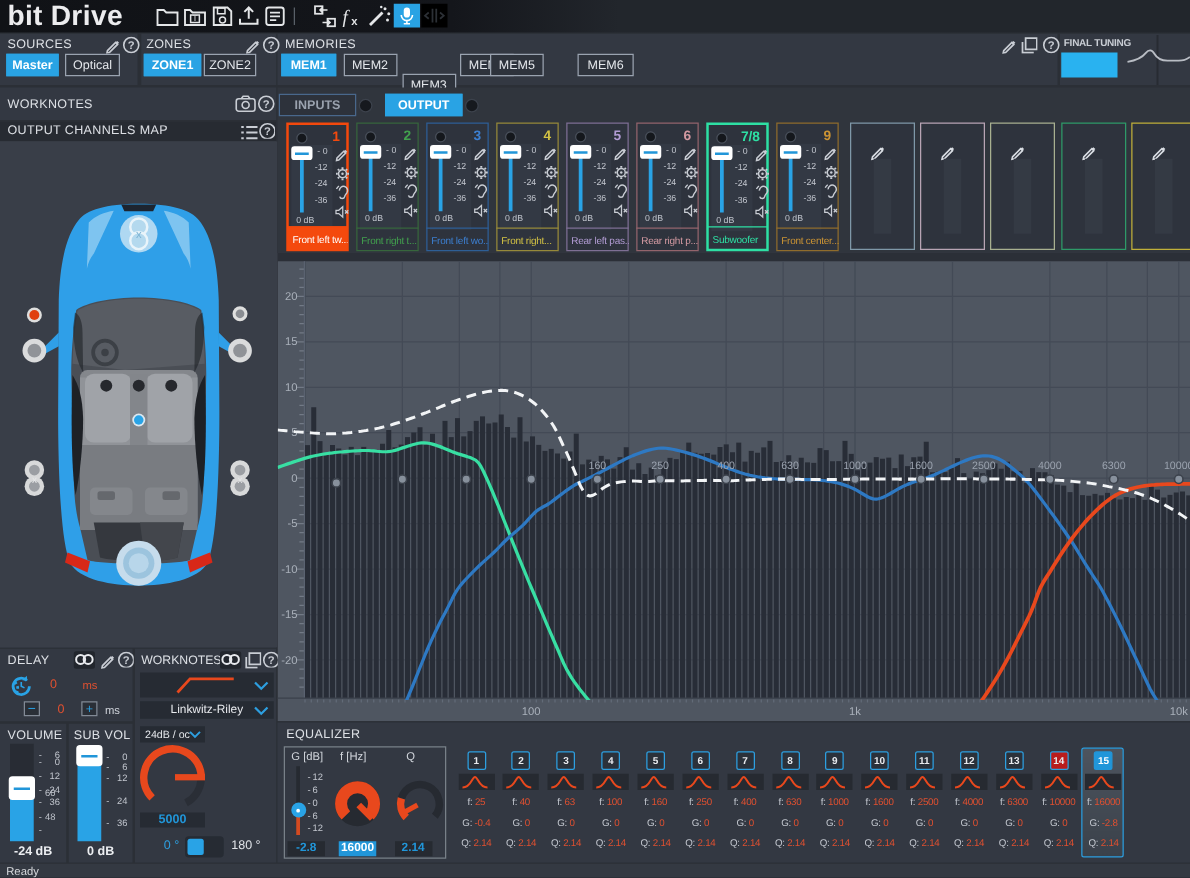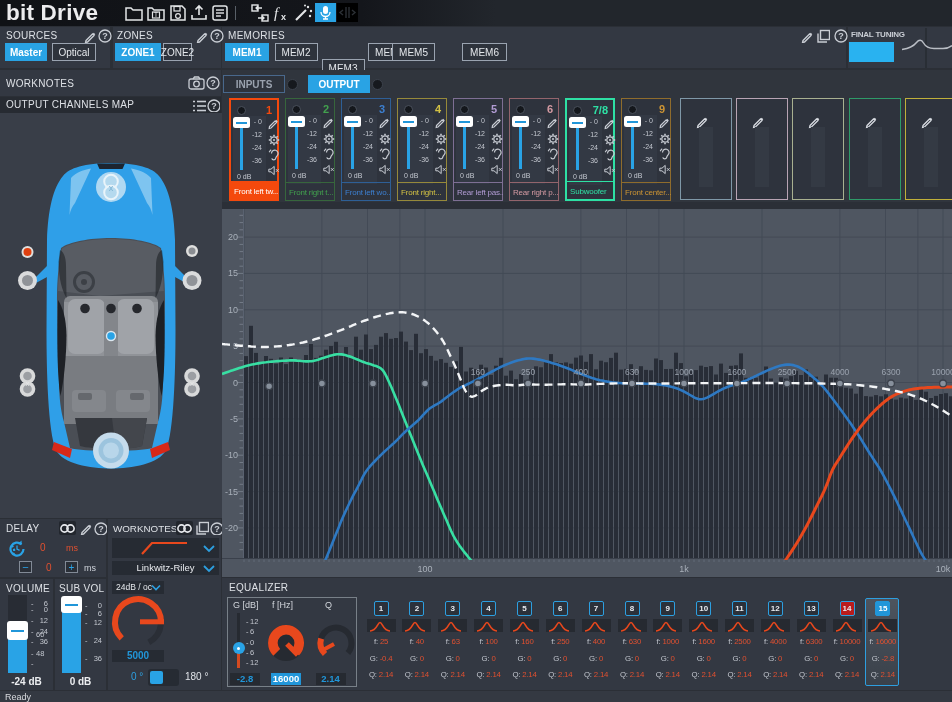--- a/index.html
+++ b/index.html
@@ -119,21 +119,21 @@
         <rect x="4.5" y="1.5" width="9" height="9" fill="none" stroke="#c9cdd4" stroke-width="1.4"></rect>
         <path d="M2 4.5 v8.5 h9" fill="none" stroke="#c9cdd4" stroke-width="1.4"></path>
       </svg></div>
 <div class="hicon" style="left:834px;top:29px"><svg width="14" height="14" viewBox="0 0 14 14" style="">
         <circle cx="7" cy="7" r="6" fill="none" stroke="#c9cdd4" stroke-width="1.3"></circle>
         <text x="7" y="10.2" font-size="9" font-weight="bold" text-anchor="middle" fill="#c9cdd4" font-family="Liberation Sans">?</text>
       </svg></div>
 <div class="btn blue" style="left:5px;top:43px;width:42px">Master</div>
 <div class="btn" style="left:52px;top:43px;width:44px">Optical</div>
 <div class="btn blue" style="left:115px;top:43px;width:46px">ZONE1</div>
-<div class="btn" style="left:163px;top:43px;width:29px">ZONE2</div>
+<div class="btn" style="left:163px;top:43px;width:42px">ZONE2</div>
 <div class="btn blue" style="left:225px;top:43px;width:44px">MEM1</div>
 <div class="btn" style="left:274.5px;top:43px;width:43px">MEM2</div>
 <div class="btn" style="left:321.5px;top:59px;width:43px">MEM3</div>
 <div class="btn" style="left:368px;top:43px;width:43px">MEM4</div>
 <div class="btn" style="left:392px;top:43px;width:43px">MEM5</div>
 <div class="btn" style="left:462px;top:43px;width:45px">MEM6</div>
 <div style="position:absolute;left:849px;top:42px;width:45px;height:20px;background:#29b2f0"></div>
 <svg width="56" height="40" viewBox="0 0 56 40" style="position:absolute;left:896px;top:28px">
 <line x1="30" y1="0" x2="30" y2="40" stroke="#272b32" stroke-width="1.5"></line>
 <path d="M6 21.5 C 12 20.5 17 19 20.5 14.5 C 23 11.5 25.5 11.5 27.5 15 C 29.5 18.5 32 20.5 38 20.5 L 47 20.5 C 51 20.5 53.5 19.5 56 17.5" fill="none" stroke="#b9bdc4" stroke-width="1.5"></path>

